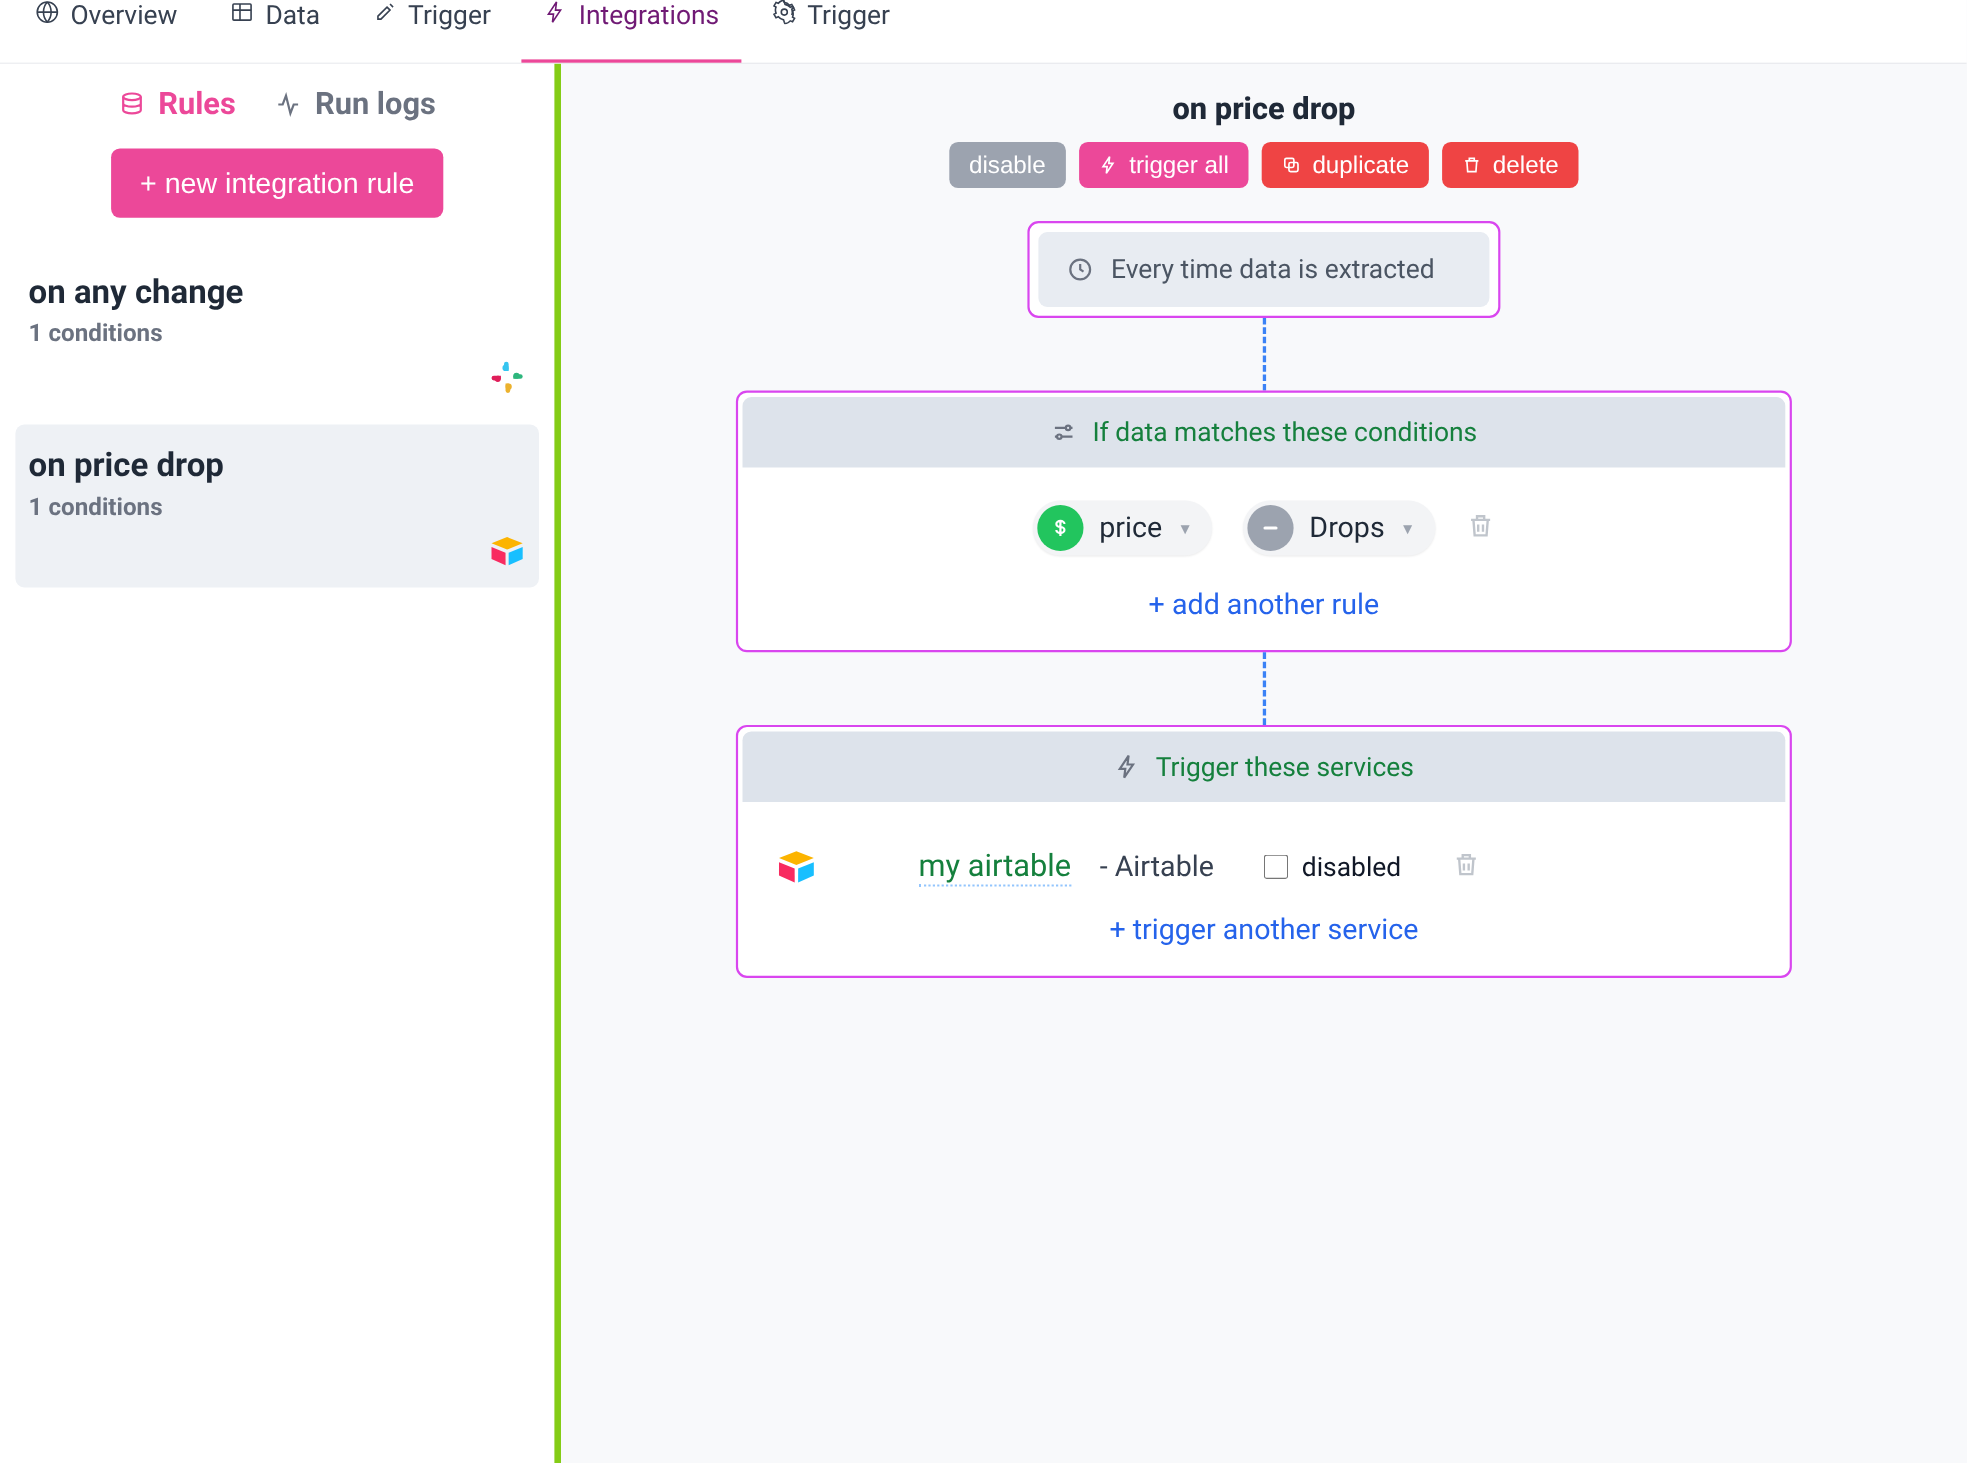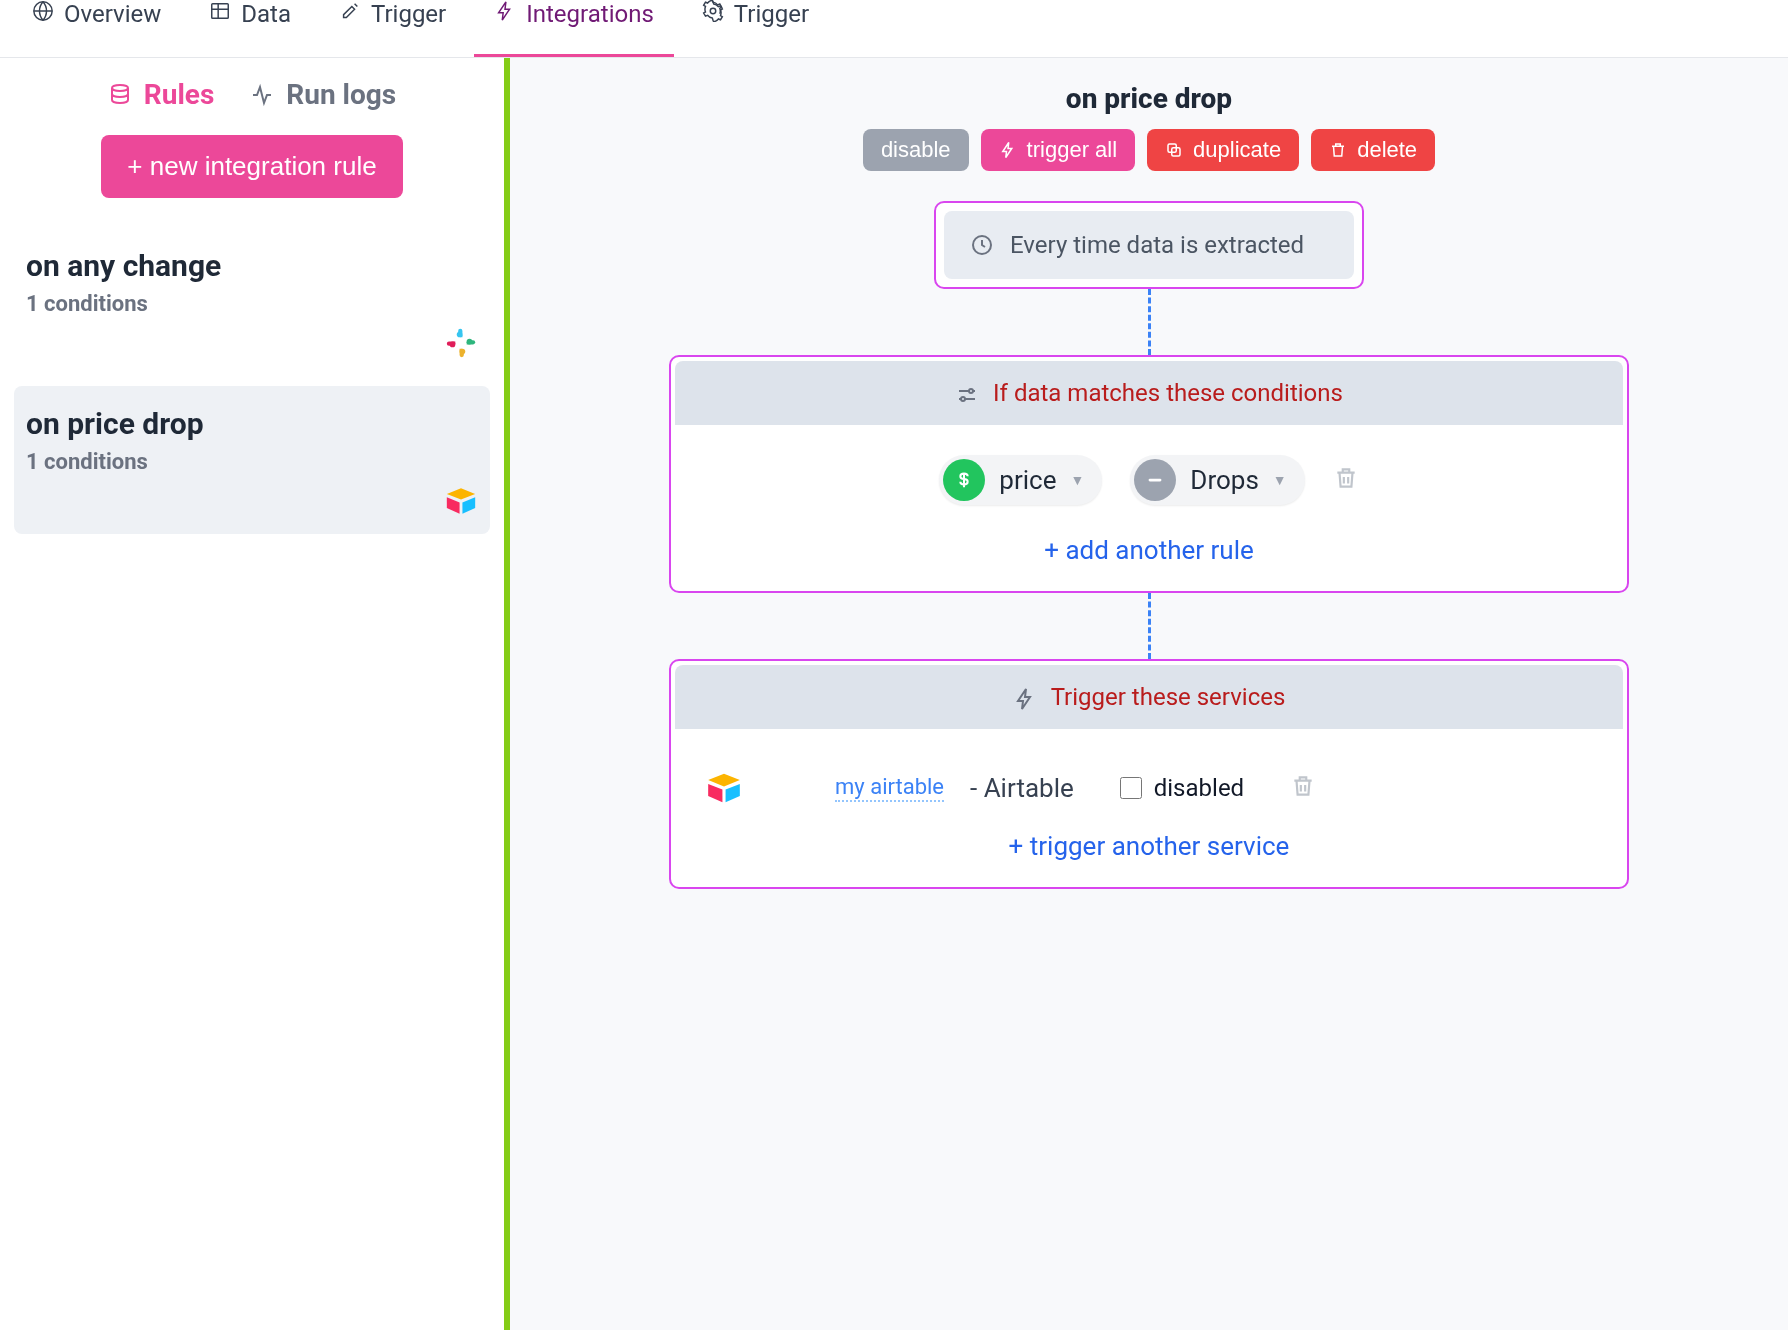--- a/index.html
+++ b/index.html
@@ -45,40 +45,40 @@
 
 .flow { display: flex; flex-direction: column; align-items: center; }
 .connector { width: 0; height: 66px; border-left: 3px dashed #3b82f6; }
 
 .node { border: 2px solid #d946ef; border-radius: 10px; background: #fff; }
 .node-trigger { padding: 8px; width: 430px; }
 .node-trigger-inner { background: #e8ecf2; border-radius: 8px; padding: 20px 26px; display: flex; gap: 16px; align-items: center; font-size: 24px; color: #4b5563; }
 .node-trigger-inner svg { width: 24px; height: 24px; stroke: #6b7280; fill: none; stroke-width: 2; }
 
 .node-wide { width: 960px; }
-.node-header { background: #dde3eb; border-radius: 8px 8px 0 0; padding: 18px; display: flex; gap: 14px; align-items: flex-end; justify-content: center; font-size: 24px; color: #b91c1c; margin:4px 4px 0; }
+.node-header { background: #dde3eb; border-radius: 8px 8px 0 0; padding: 18px; display: flex; gap: 14px; align-items: center; justify-content: center; font-size: 24px; color: #15803d; margin:4px 4px 0; }
 .node-header svg { width: 24px; height: 24px; stroke: #6b7280; fill: none; stroke-width: 2; }
 .node-body { padding: 30px 24px 26px; }
 
 .cond-row { display: flex; gap: 28px; justify-content: center; align-items: center; margin-bottom: 30px; }
 .chip { display: flex; align-items: center; background: #f3f4f6; border-radius: 999px; padding: 4px 18px 4px 4px; gap: 14px; box-shadow: 0 1px 2px rgba(0,0,0,.08); }
 .chip-ico { width: 42px; height: 42px; border-radius: 50%; display: flex; align-items: center; justify-content: center; color: #fff; }
 .chip-ico.green { background: #22c55e; }
 .chip-ico.gray { background: #9ca3af; }
 .chip-ico svg { width: 22px; height: 22px; fill: currentColor; }
 .chip-label { font-size: 26px; color: #1f2937; }
 .chip-caret { color: #9ca3af; font-size: 14px; }
 .trash { color: #c0c5cc; cursor: pointer; }
 .trash svg { width: 26px; height: 26px; stroke: currentColor; fill: none; stroke-width: 2; }
 
 .link-line { text-align: center; font-size: 26px; color: #2563eb; cursor: pointer; }
 
 .svc-row { display: flex; align-items: center; gap: 26px; padding: 10px 10px 24px; }
 .svc-row .ico { width: 38px; height: 38px; }
-.svc-name { font-size: 22px; color: #3b82f6; border-bottom: 2px dotted #93c5fd; padding-bottom: 1px; cursor: pointer; }
+.svc-name { font-size: 28px; color: #15803d; border-bottom: 2px dotted #93c5fd; padding-bottom: 1px; cursor: pointer; }
 .svc-type { font-size: 26px; color: #374151; }
 .svc-cb { display: flex; align-items: center; gap: 12px; font-size: 24px; color: #111827; margin-left: 20px; }
 .svc-cb input { width: 22px; height: 22px; }
 
 
 .svg-slack, .svg-airtable { width: 100%; height: 100%; }
 </style>
 </head>
 <body>
 

